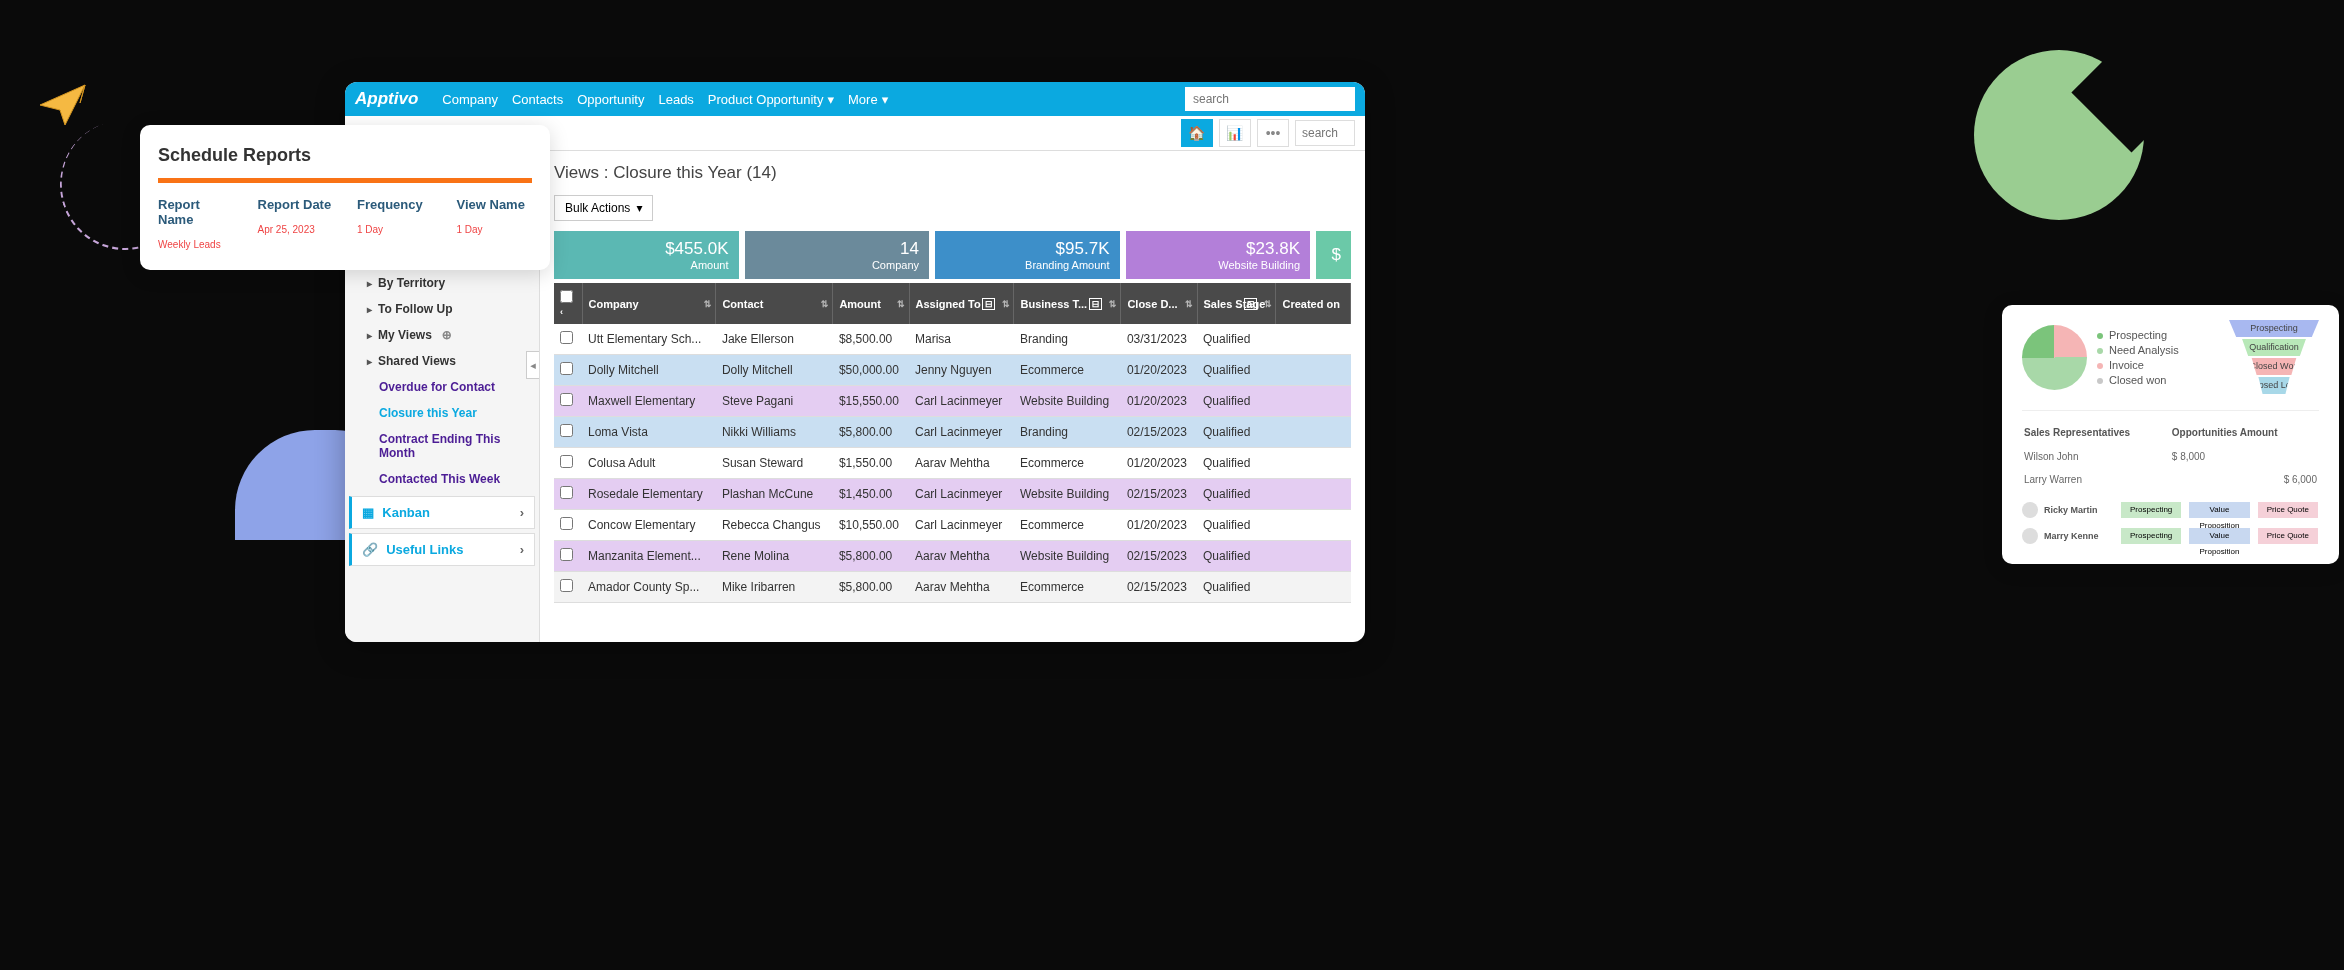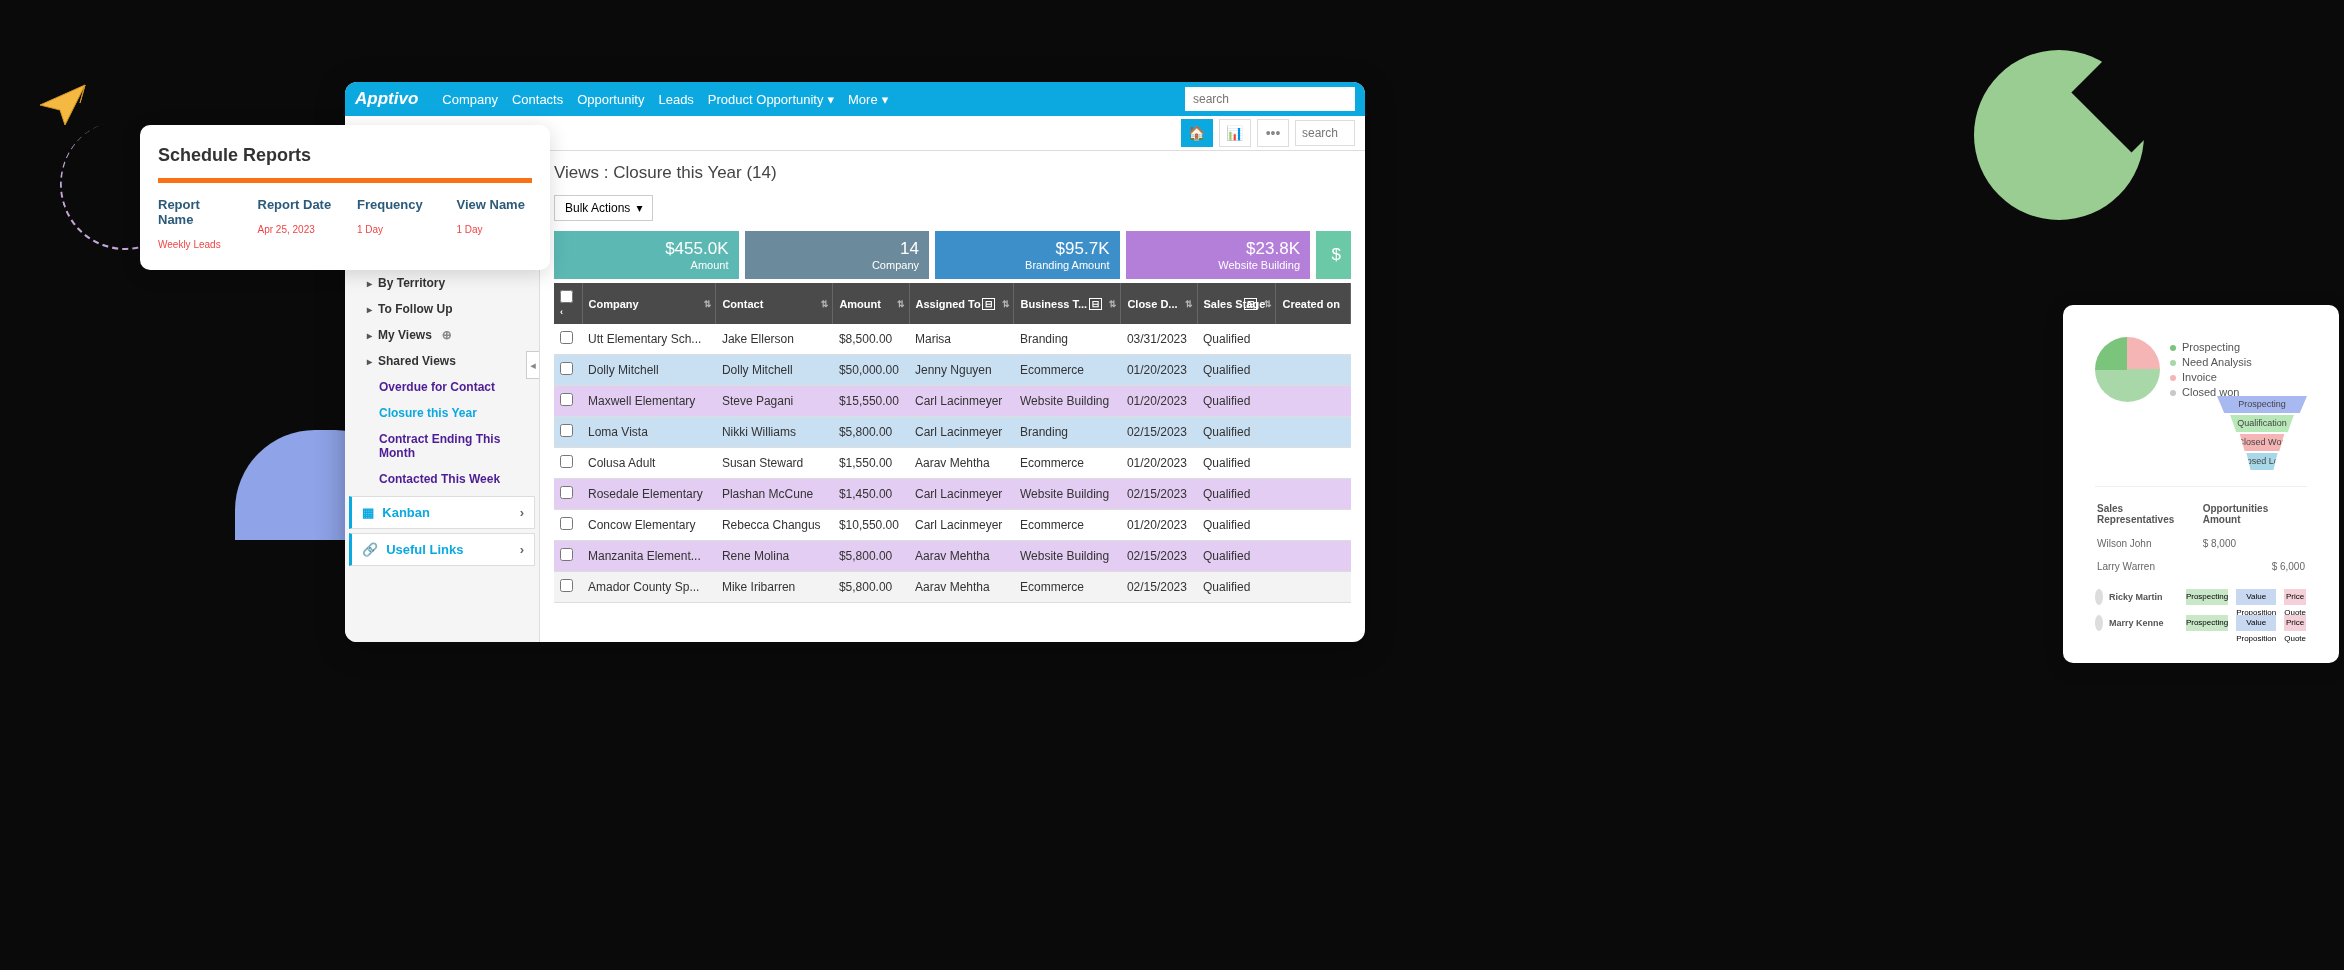--- a/index.html
+++ b/index.html
@@ -66,21 +66,21 @@
 .tbl th .sort{position:absolute;right:4px;top:50%;transform:translateY(-50%);font-size:9px;opacity:0.6}
 .tbl th .filt{position:absolute;right:18px;top:50%;transform:translateY(-50%);font-size:9px;border:1px solid #fff;padding:0 2px}
 .tbl td{padding:7px 6px;border-bottom:1px solid #ddd;color:#333}
 .tbl tr.r-blue td{background:#c9dff2}
 .tbl tr.r-white td{background:#fff}
 .tbl tr.r-purple td{background:#e4cdf2}
 .tbl tr.r-gray td{background:#f3f3f3}
 .chk{width:13px;height:13px}
 
 
-.analytics-card{position:absolute;top:305px;right:5px;width:276px;background:#fff;border-radius:10px;padding:32px;box-shadow:0 4px 20px rgba(0,0,0,0.15);z-index:30;font-size:11px}
+.analytics-card{position:absolute;top:305px;right:5px;width:337px;background:#fff;border-radius:10px;padding:20px;box-shadow:0 4px 20px rgba(0,0,0,0.15);z-index:30;font-size:11px}
 .pie-chart{width:65px;height:65px;border-radius:50%;background:conic-gradient(#f5b5b5 0 90deg,#a8d8a8 90deg 270deg,#7bc47b 270deg 360deg);float:left;margin-right:10px}
 .legend{float:left;margin-top:4px}
 .legend div{margin-bottom:3px;color:#555}
 .legend .dot{display:inline-block;width:6px;height:6px;border-radius:50%;margin-right:6px;vertical-align:middle}
 .funnel{float:right;margin-top:-5px}
 .funnel div{height:17px;margin-bottom:2px;text-align:center;font-size:9px;line-height:17px;color:#444}
 .f1{width:90px;background:#a8b8f0;clip-path:polygon(0 0,100% 0,92% 100%,8% 100%)}
 .f2{width:76px;margin:0 auto 2px;background:#b8e8b8;clip-path:polygon(8% 0,92% 0,84% 100%,16% 100%)}
 .f3{width:62px;margin:0 auto 2px;background:#f5b5b5;clip-path:polygon(14% 0,86% 0,78% 100%,22% 100%)}
 .f4{width:52px;margin:0 auto;background:#a8d8e8;clip-path:polygon(20% 0,80% 0,72% 100%,28% 100%)}

